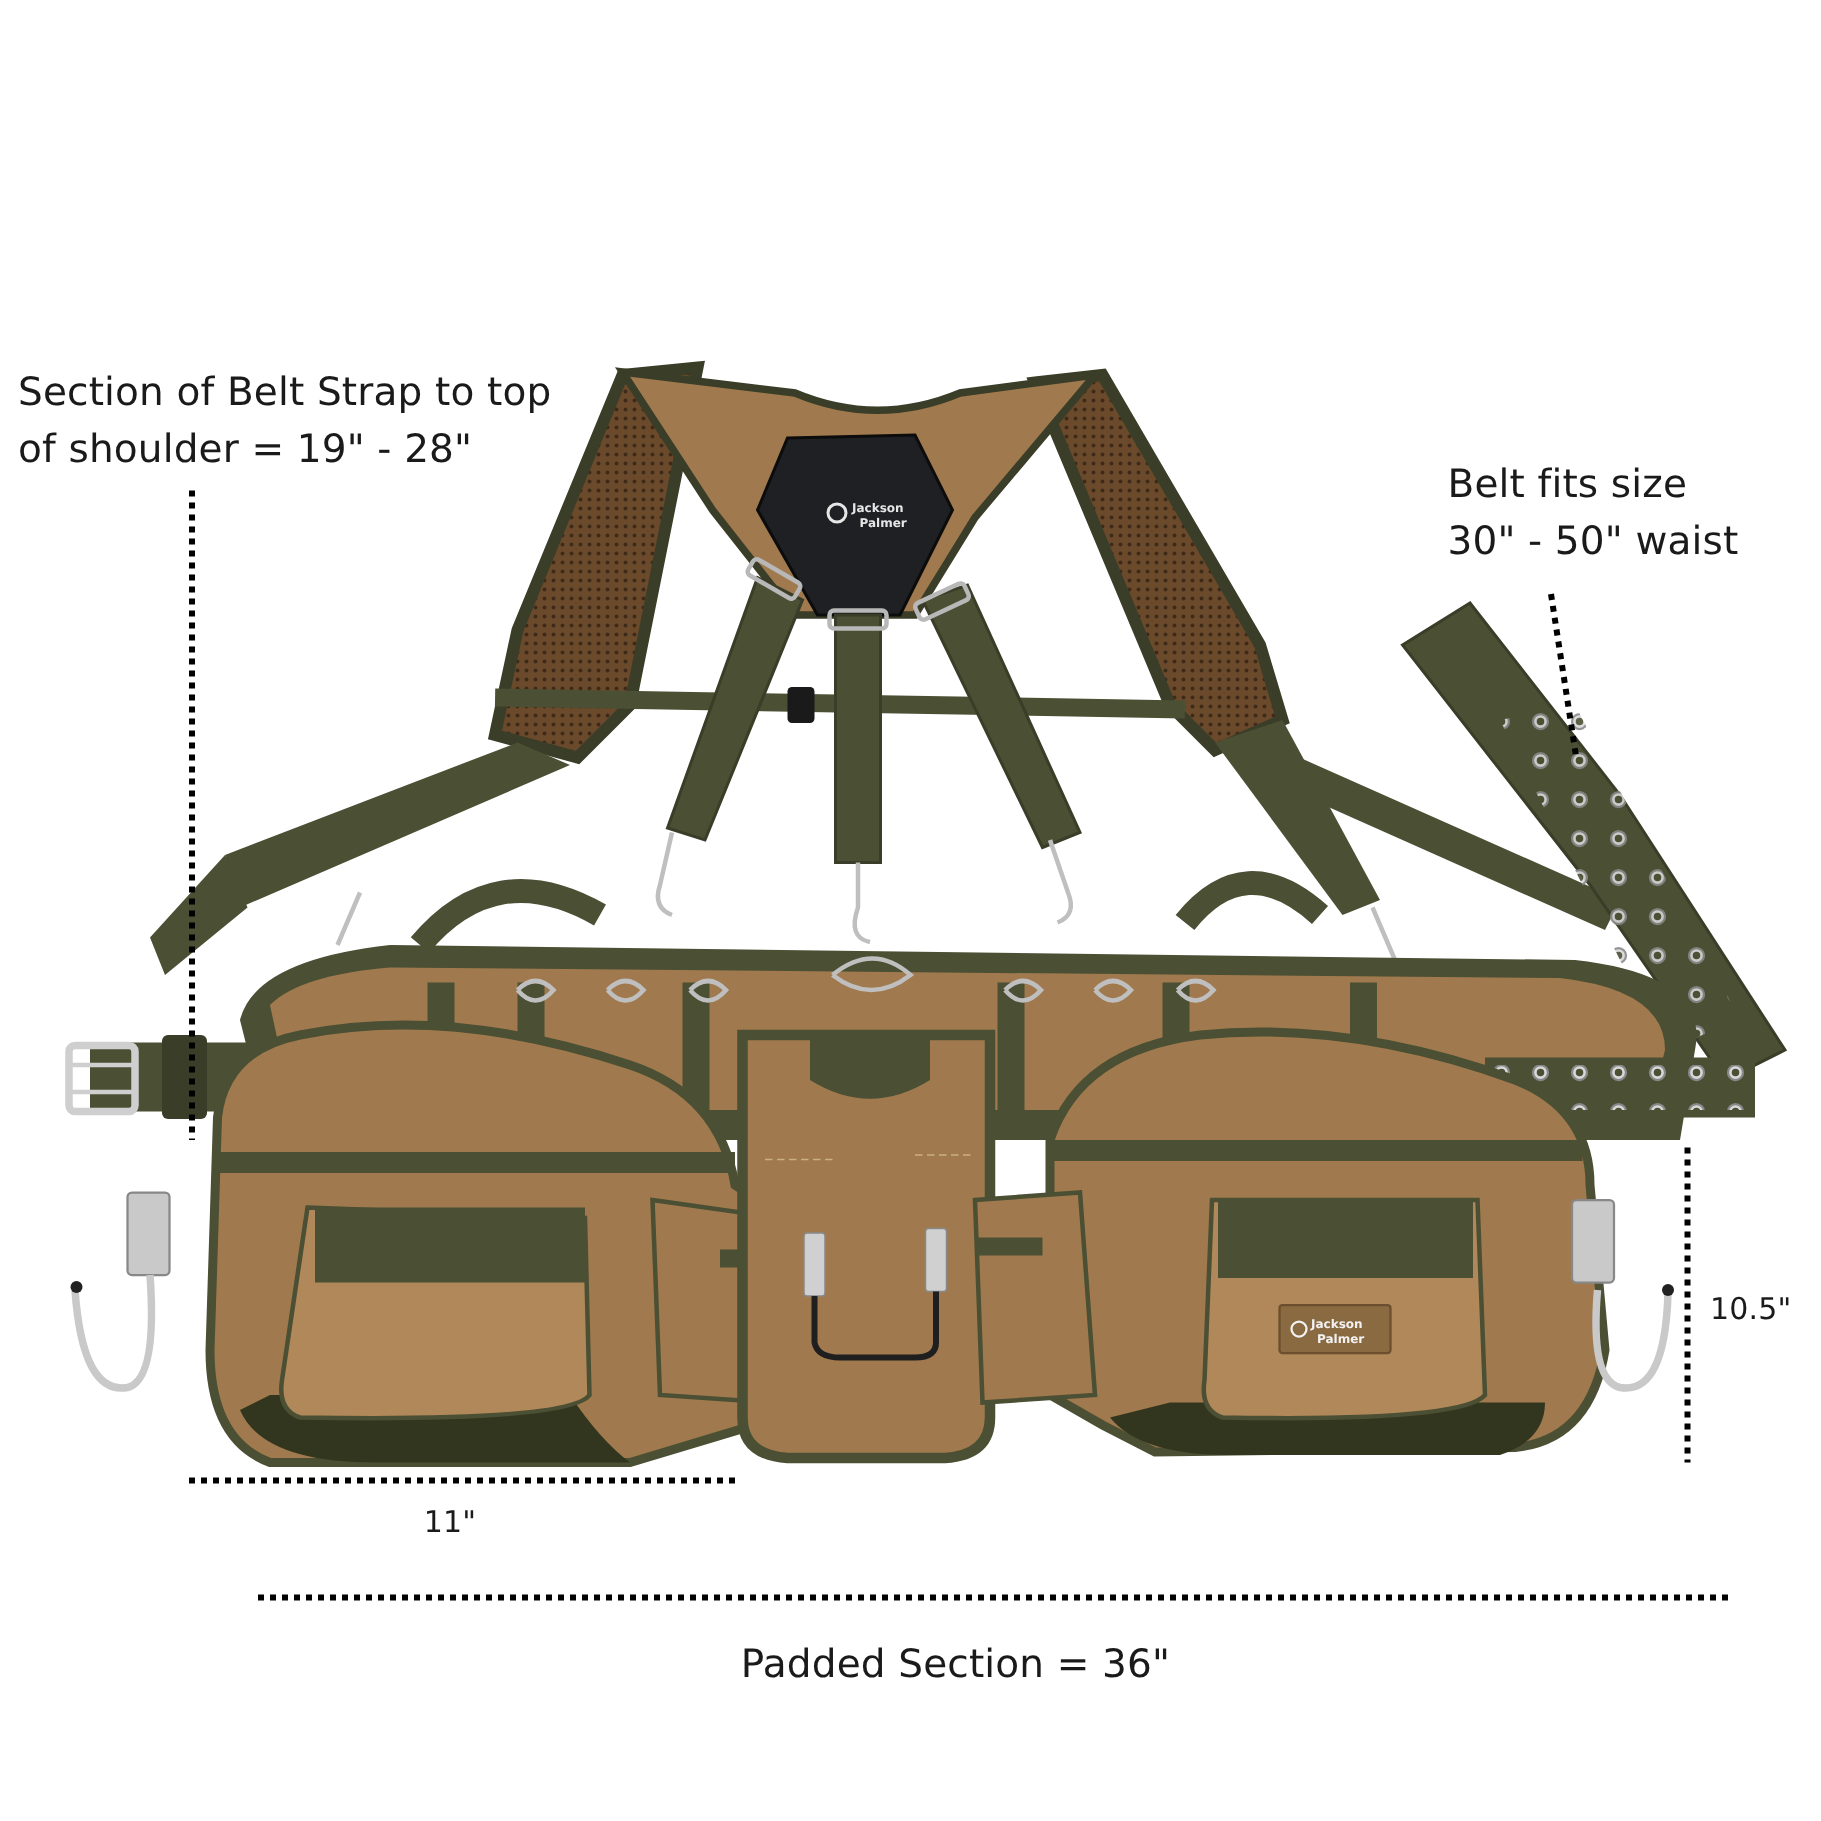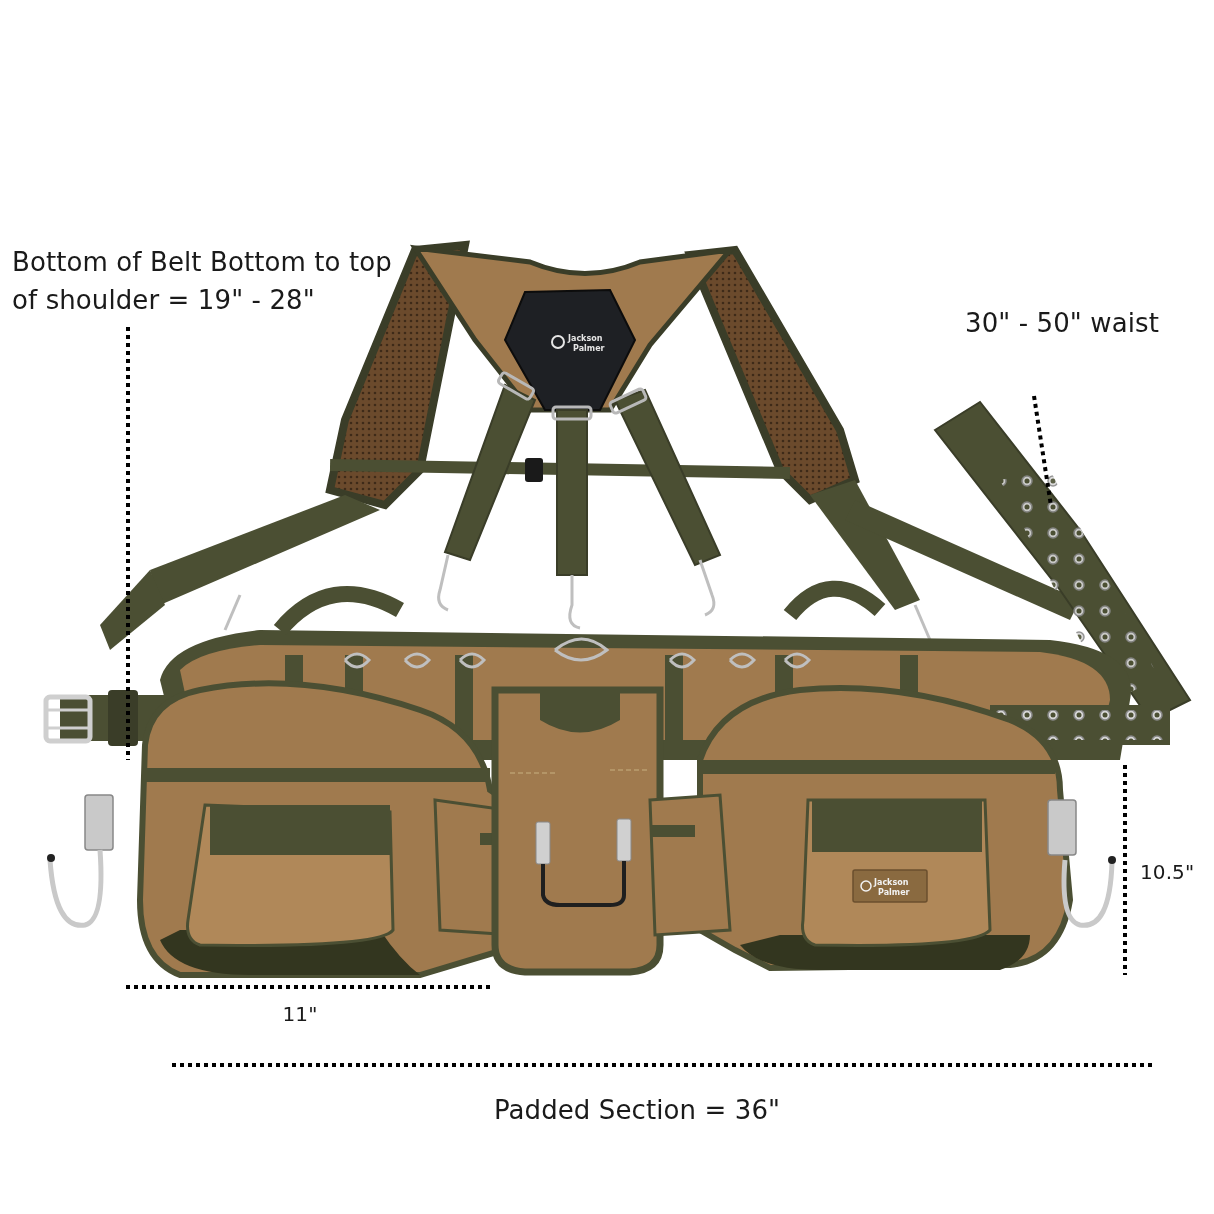--- a/index.html
+++ b/index.html
@@ -157,25 +157,26 @@
   <g stroke="#000" stroke-width="4" stroke-dasharray="4 4" fill="none">
     <line x1="128" y1="327" x2="128" y2="760"></line>
     <line x1="1034" y1="396" x2="1051" y2="506"></line>
     <line x1="1125" y1="765" x2="1125" y2="975"></line>
     <line x1="126" y1="987" x2="492" y2="987"></line>
     <line x1="172" y1="1065" x2="1152" y2="1065"></line>
   </g>
 </svg>
 
 <div class="label" style="left:12px; top:243px;">
-  <div>Bottom of Belt Bottom to top</div>
+  <div>Section of Belt Strap to top</div>
   <div>of shoulder = 19" - 28"</div>
 </div>
 
 <div class="label" style="left:965px; top:304px;">
+  <div>Belt fits size</div>
   <div>30" - 50" waist</div>
 </div>
 
 <div class="label small" style="left:1140px; top:860px;">10.5"</div>
 
 <div class="label small center" style="left:270px; top:1002px; width:60px;">11"</div>
 
 <div class="label center" style="left:437px; top:1091px; width:400px;">Padded Section = 36"</div>
 
 </body></html>

